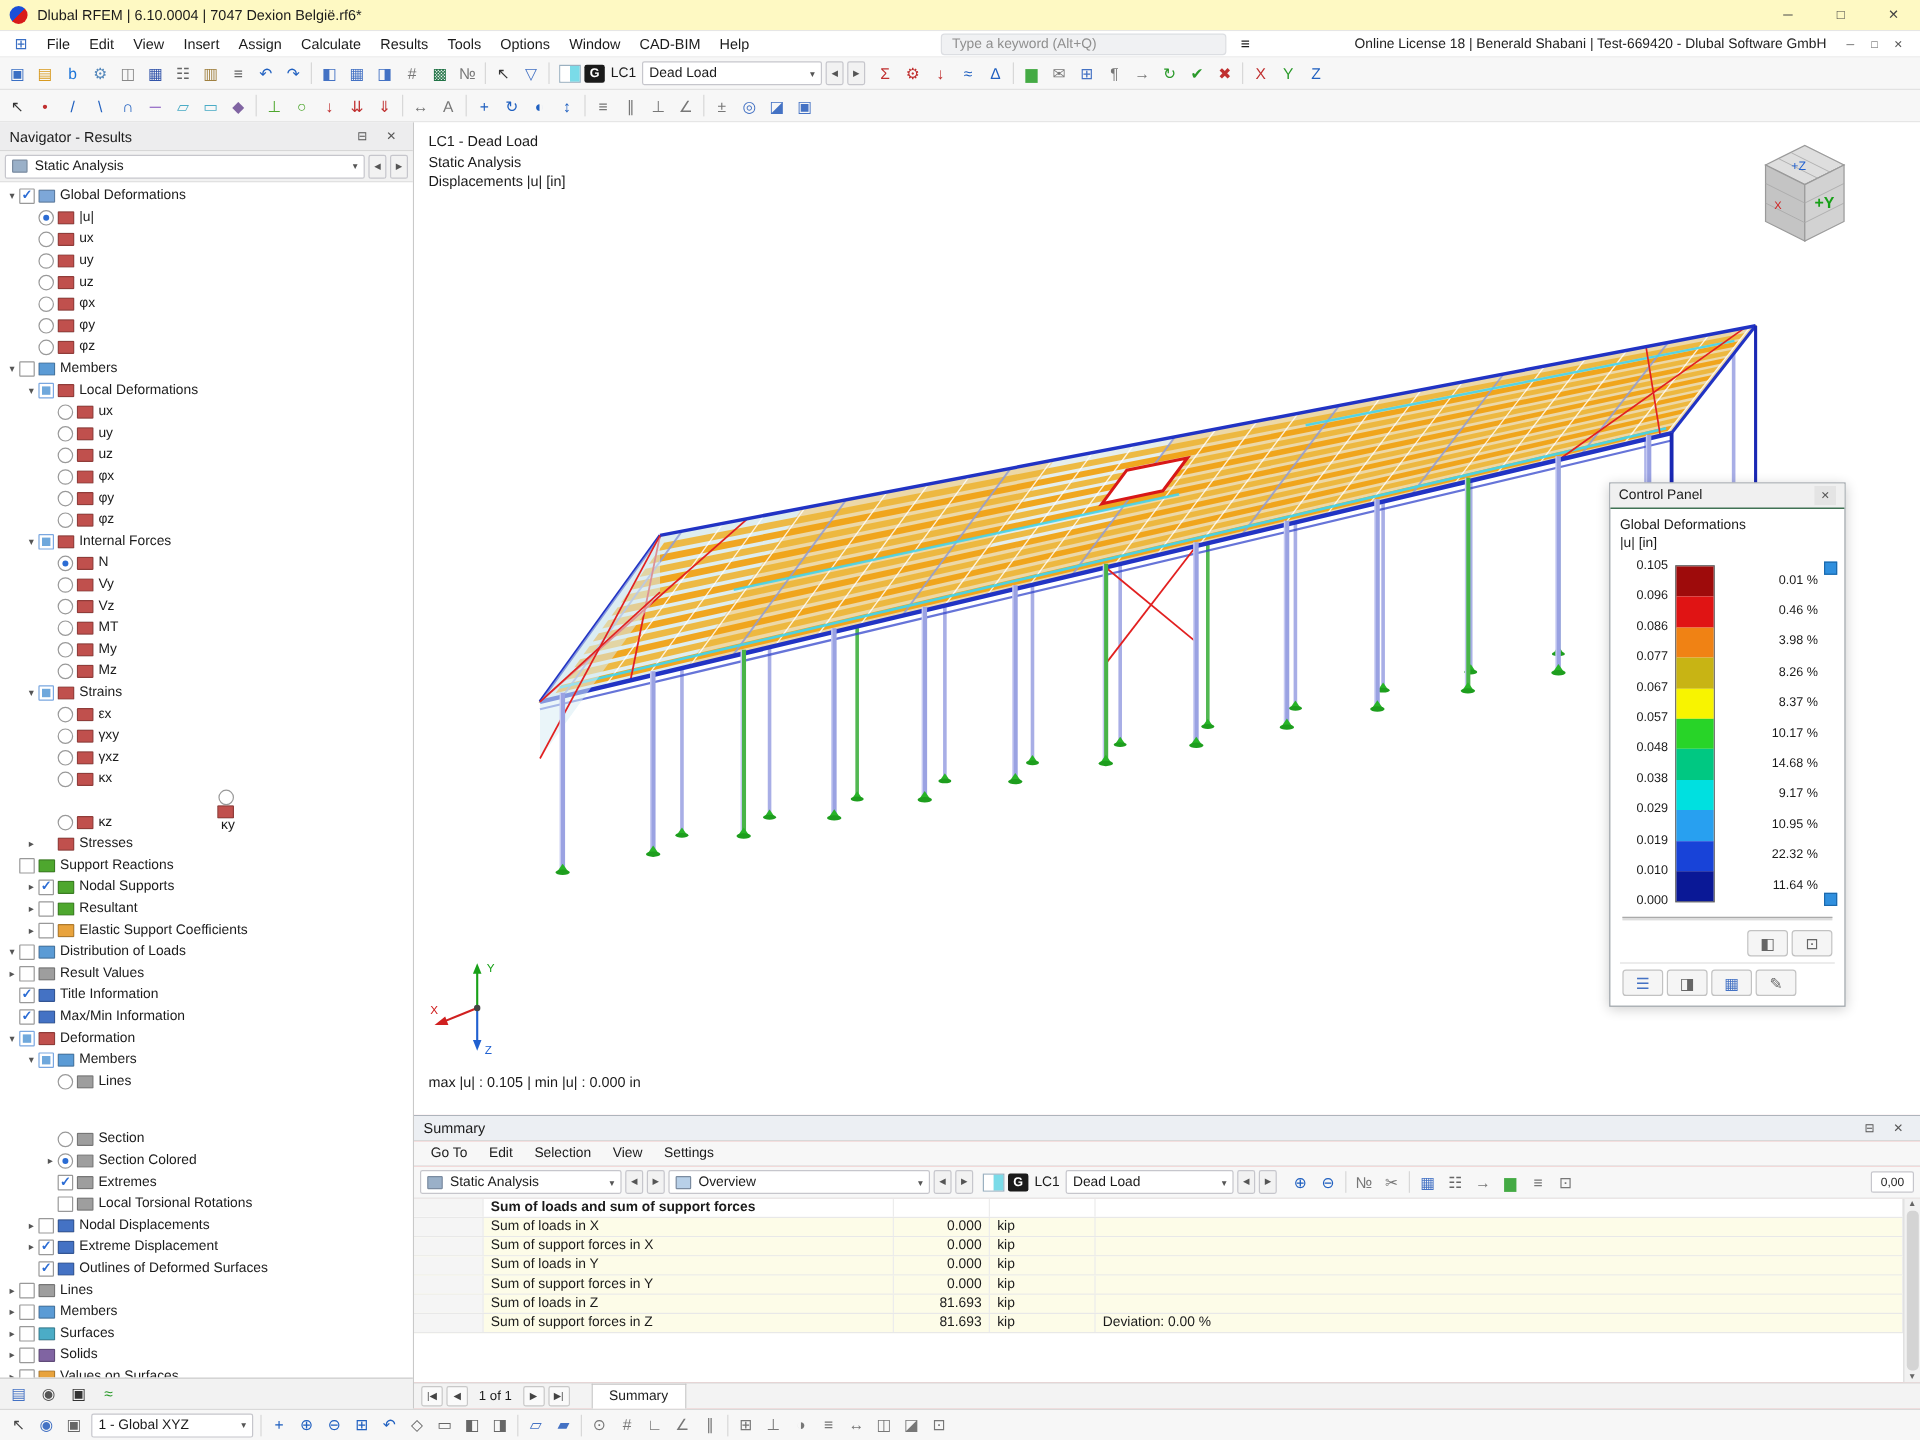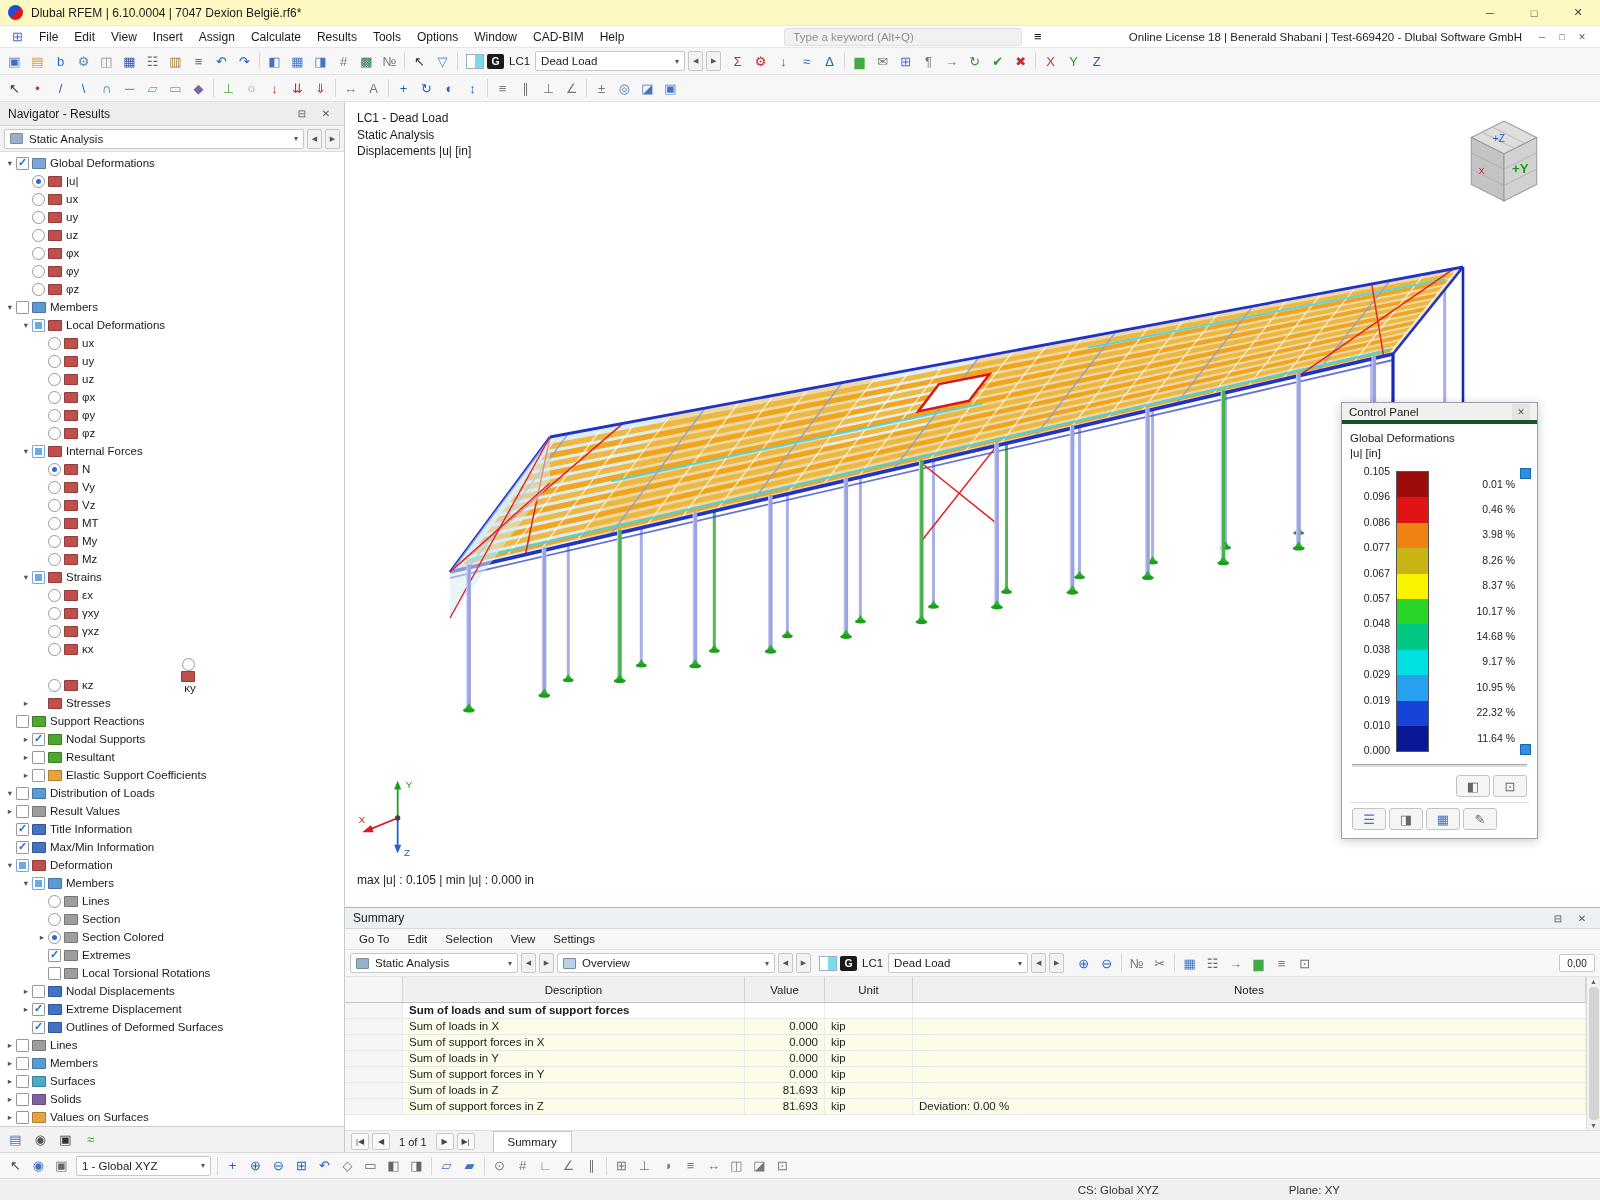--- a/index.html
+++ b/index.html
@@ -64,21 +64,21 @@
 .navcube{position:absolute;right:50px;top:8px;width:92px;height:100px}
 .triad{position:absolute;left:10px;bottom:44px;width:80px;height:90px}
 .cz{fill:#2060d0;font-size:10px}
 .cy{fill:#18a018;font-size:13px;font-weight:bold}
 .cx{fill:#d02020;font-size:9px}
 .ty{fill:#18a018;font-size:11px}
 .tx{fill:#d02020;font-size:11px}
 .tz{fill:#2060d0;font-size:11px}
 
 .control-panel{position:absolute;right:62px;top:300px;width:197px;background:#fff;border:1px solid #9aa0a6;box-shadow:0 2px 10px rgba(0,0,0,.2)}
-.cp-title{height:21px;background:#f0f0f0;border-bottom:4px solid #14532d;display:flex;align-items:center;padding:0 7px;font-size:11.5px}
+.cp-title{height:21px;background:#f0f0f0;border-bottom:1px solid #14532d;display:flex;align-items:center;padding:0 7px;font-size:11.5px}
 .cp-close{margin-left:auto;width:18px;height:16px;display:flex;align-items:center;justify-content:center;background:#e4e4e4;font-size:9px;color:#555}
 .cp-body{padding:7px 8px 6px}
 .cp-sub{font-size:11.5px;line-height:15px}
 .scale{display:flex;margin-top:10px;position:relative;padding-right:12px}
 .sc-vals{width:46px;position:relative;flex:none;height:280px}
 .sc-val{position:absolute;right:6px;font-size:10.5px}
 .sc-bar{width:33px;flex:none;border:1px solid #555;height:281.4px}
 .sc-cell{height:25.4px}
 .sc-pcts{flex:1}
 .sc-pct{height:25.4px;display:flex;align-items:center;justify-content:flex-end;padding-right:2px;font-size:10.5px}
@@ -523,21 +523,21 @@
             <span class="cb part"></span>
             <span class="tico" style="background: rgb(91, 155, 213);"></span>
             <span class="tlabel">Members</span>
           </div>
           <div class="titem" style="padding-left: 34px;">
             <span class="exp"></span>
             <span class="rb"></span>
             <span class="tico" style="background: rgb(158, 158, 158);"></span>
             <span class="tlabel">Lines</span>
           </div>
-          <div class="titem" style="padding-left: 34px;">
+          <div class="titem" style="padding-left: 34px; margin-top: 30px;">
             <span class="exp"></span>
             <span class="rb"></span>
             <span class="tico" style="background: rgb(158, 158, 158);"></span>
             <span class="tlabel">Section</span>
           </div>
           <div class="titem" style="padding-left: 34px;">
             <span class="exp">▸</span>
             <span class="rb on"></span>
             <span class="tico" style="background: rgb(158, 158, 158);"></span>
             <span class="tlabel">Section Colored</span>
@@ -926,27 +926,20 @@
               <div class="tbi" style="color: rgb(102, 102, 102);">☷</div>
               <div class="tbi" style="color: rgb(119, 119, 119);">→</div>
               <div class="tbi" style="color: rgb(68, 170, 68);">▆</div>
               <div class="tbi" style="color: rgb(119, 119, 119);">≡</div>
               <div class="tbi" style="color: rgb(119, 119, 119);">⊡</div>
             </div>
           <div class="dec-chip">0,00</div>
         </div>
         <div class="sum-table">
           <div class="tbl">
-            <div id="sum-head" class="trow thead">
-                <div class="tc gut"></div>
-                <div class="tc desc">Description</div>
-                <div class="tc val">Value</div>
-                <div class="tc unit">Unit</div>
-                <div class="tc notes">Notes</div>
-              </div>
             <div id="sum-rows">
                 <div class="trow section">
                   <div class="tc gut"></div>
                   <div class="tc desc">Sum of loads and sum of support forces</div>
                   <div class="tc val"></div>
                   <div class="tc unit"></div>
                   <div class="tc notes"></div>
                 </div>
                 <div class="trow data">
                   <div class="tc gut"></div>
@@ -1047,19 +1040,14 @@
         <div class="tbi" style="color: rgb(119, 119, 119);">⊥</div>
         <div class="tbi" style="color: rgb(119, 119, 119);">◑</div>
         <div class="tbi" style="color: rgb(119, 119, 119);">≡</div>
         <div class="tbi" style="color: rgb(119, 119, 119);">↔</div>
         <div class="tbi" style="color: rgb(119, 119, 119);">◫</div>
         <div class="tbi" style="color: rgb(119, 119, 119);">◪</div>
         <div class="tbi" style="color: rgb(119, 119, 119);">⊡</div>
       </div>
   </div>
 
-  <div class="statusbar">
-    <div class="spacer"></div>
-    <span class="status-cs">CS: Global XYZ</span>
-    <span class="status-plane">Plane: XY</span>
-  </div>
 
 </div>
 
 </body></html>

